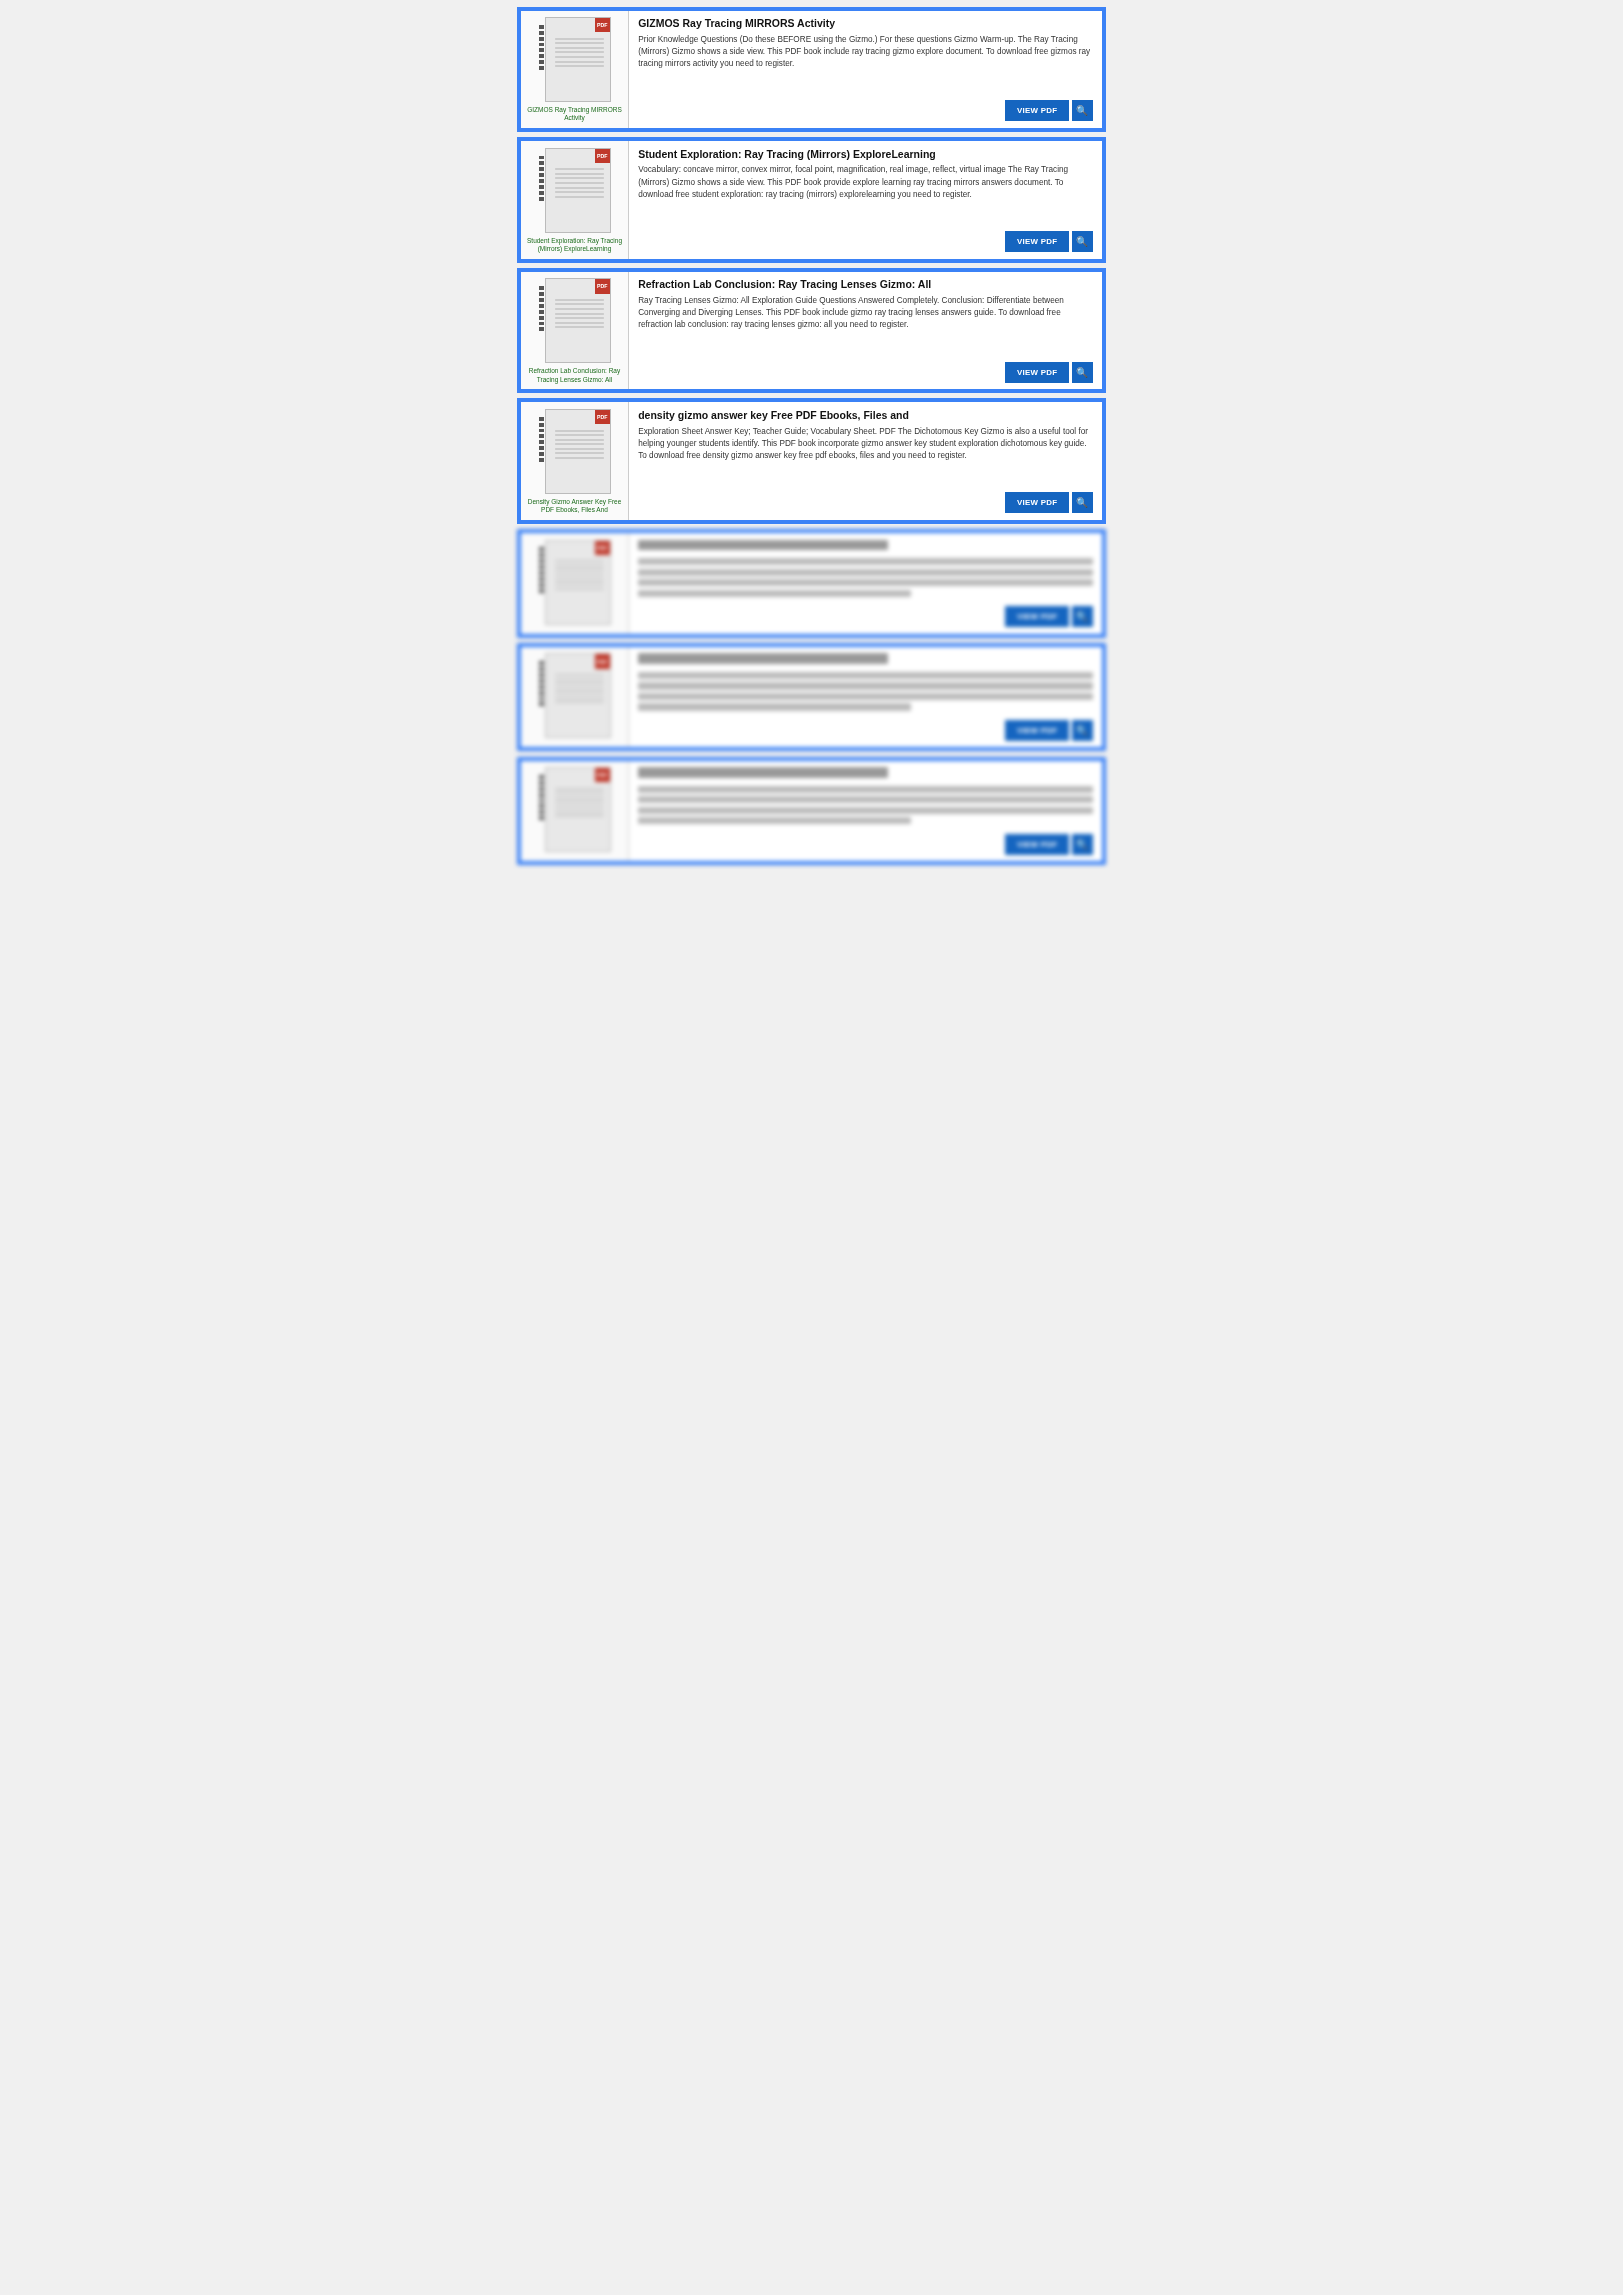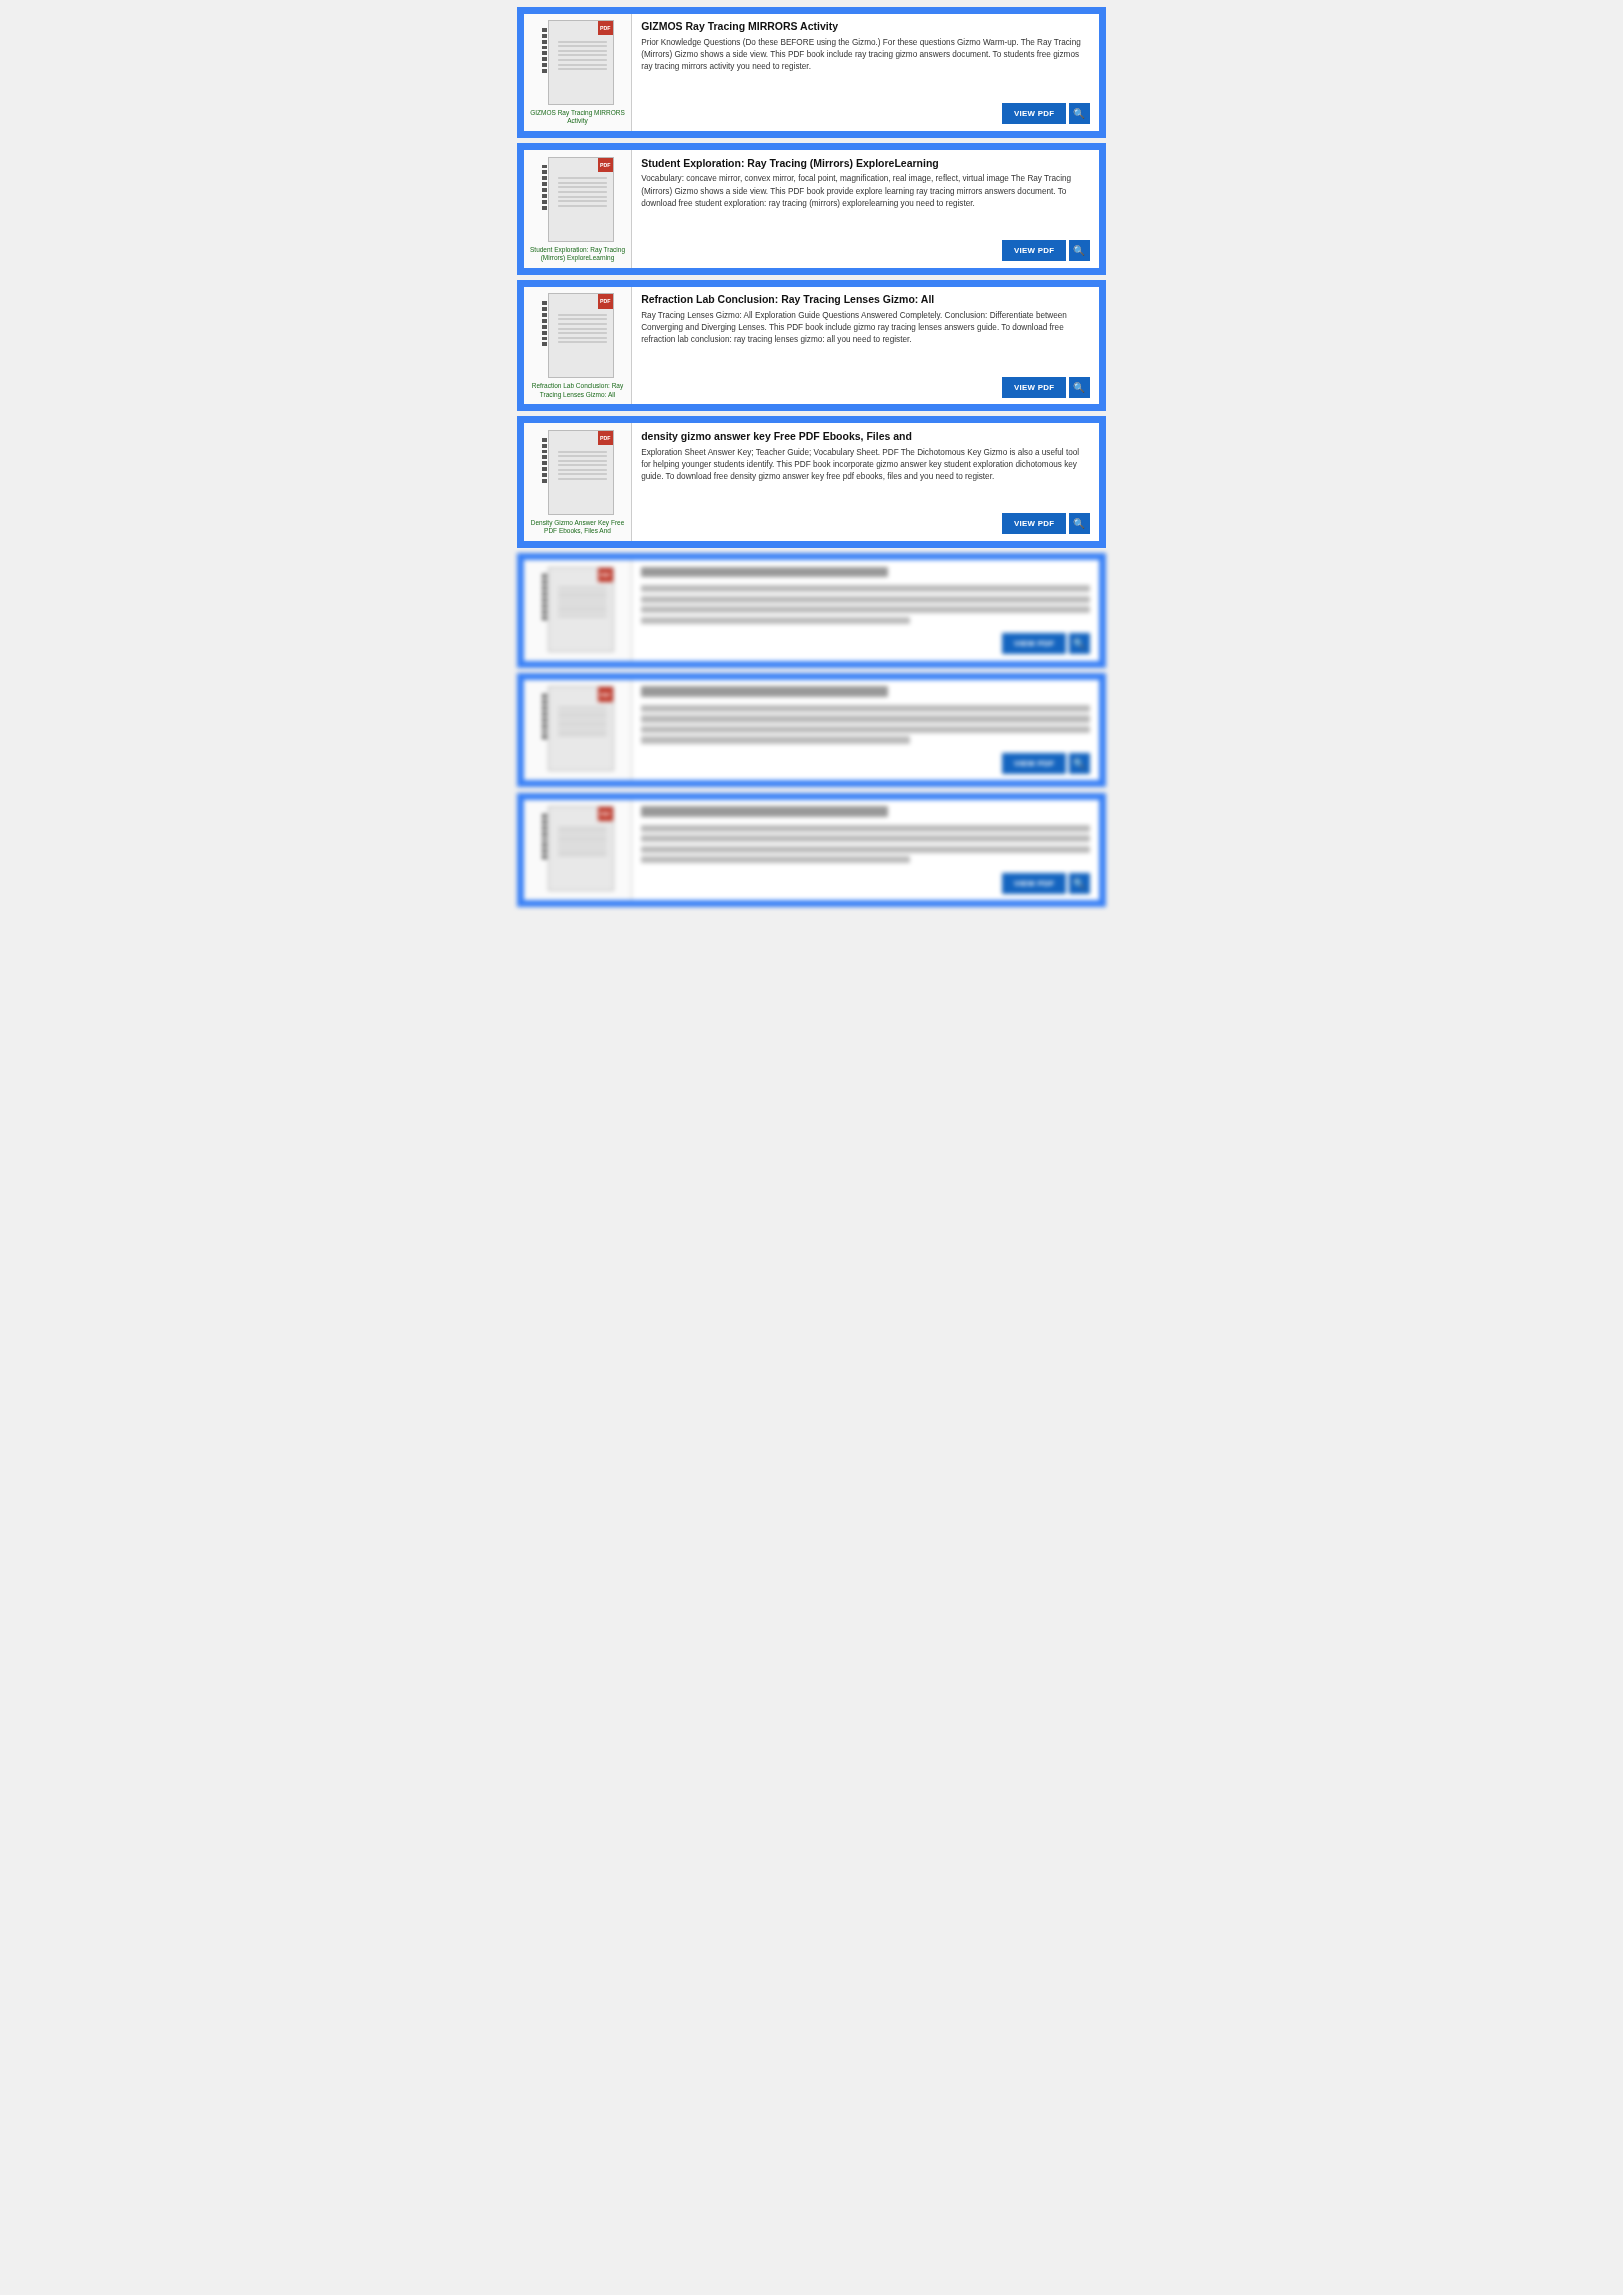--- a/index.html
+++ b/index.html
@@ -9,21 +9,21 @@
       font-size: 8.5px;
       color: #222;
       padding: 6.5px;
     }
     .page-container {
       max-width: 589px;
       margin: 0 auto;
     }
     .result-card {
       display: flex;
-      border: 7px solid #3b82f6;
+      border: 4px solid #3b82f6;
       background: #fff;
       margin-bottom: 5.2px;
     }
     .result-card.blurred {
       filter: blur(2px);
       user-select: none;
       pointer-events: none;
     }
     .card-thumbnail {
       width: 108px;
@@ -189,21 +189,21 @@
               <div class="thumb-page-line-h"></div>
               <div class="thumb-page-line-h"></div>
               <div class="thumb-page-line-h"></div>
             </div>
           </div>
         </div>
         <div class="thumbnail-caption">GIZMOS Ray Tracing MIRRORS Activity</div>
       </div>
       <div class="card-content">
         <div class="card-title">GIZMOS Ray Tracing MIRRORS Activity</div>
-        <div class="card-body">Prior Knowledge Questions (Do these BEFORE using the Gizmo.) For these questions Gizmo Warm-up. The Ray Tracing (Mirrors) Gizmo shows a side view. This PDF book include ray tracing gizmo answers document. To students free gizmos ray tracing mirrors activity you need to register.</div>
+        <div class="card-body">Prior Knowledge Questions (Do these BEFORE using the Gizmo.) For these questions Gizmo Warm-up. The Ray Tracing (Mirrors) Gizmo shows a side view. This PDF book include ray tracing gizmo explore document. To download free gizmos ray tracing mirrors activity you need to register.</div>
         <div class="card-footer">
           <button class="view-pdf-btn">VIEW PDF</button>
           <button class="search-icon-btn">🔍</button>
         </div>
       </div>
     </div>
     <div class="result-card">
       <div class="card-thumbnail">
         <div class="thumbnail-img">
           <div class="thumbnail-lines">

